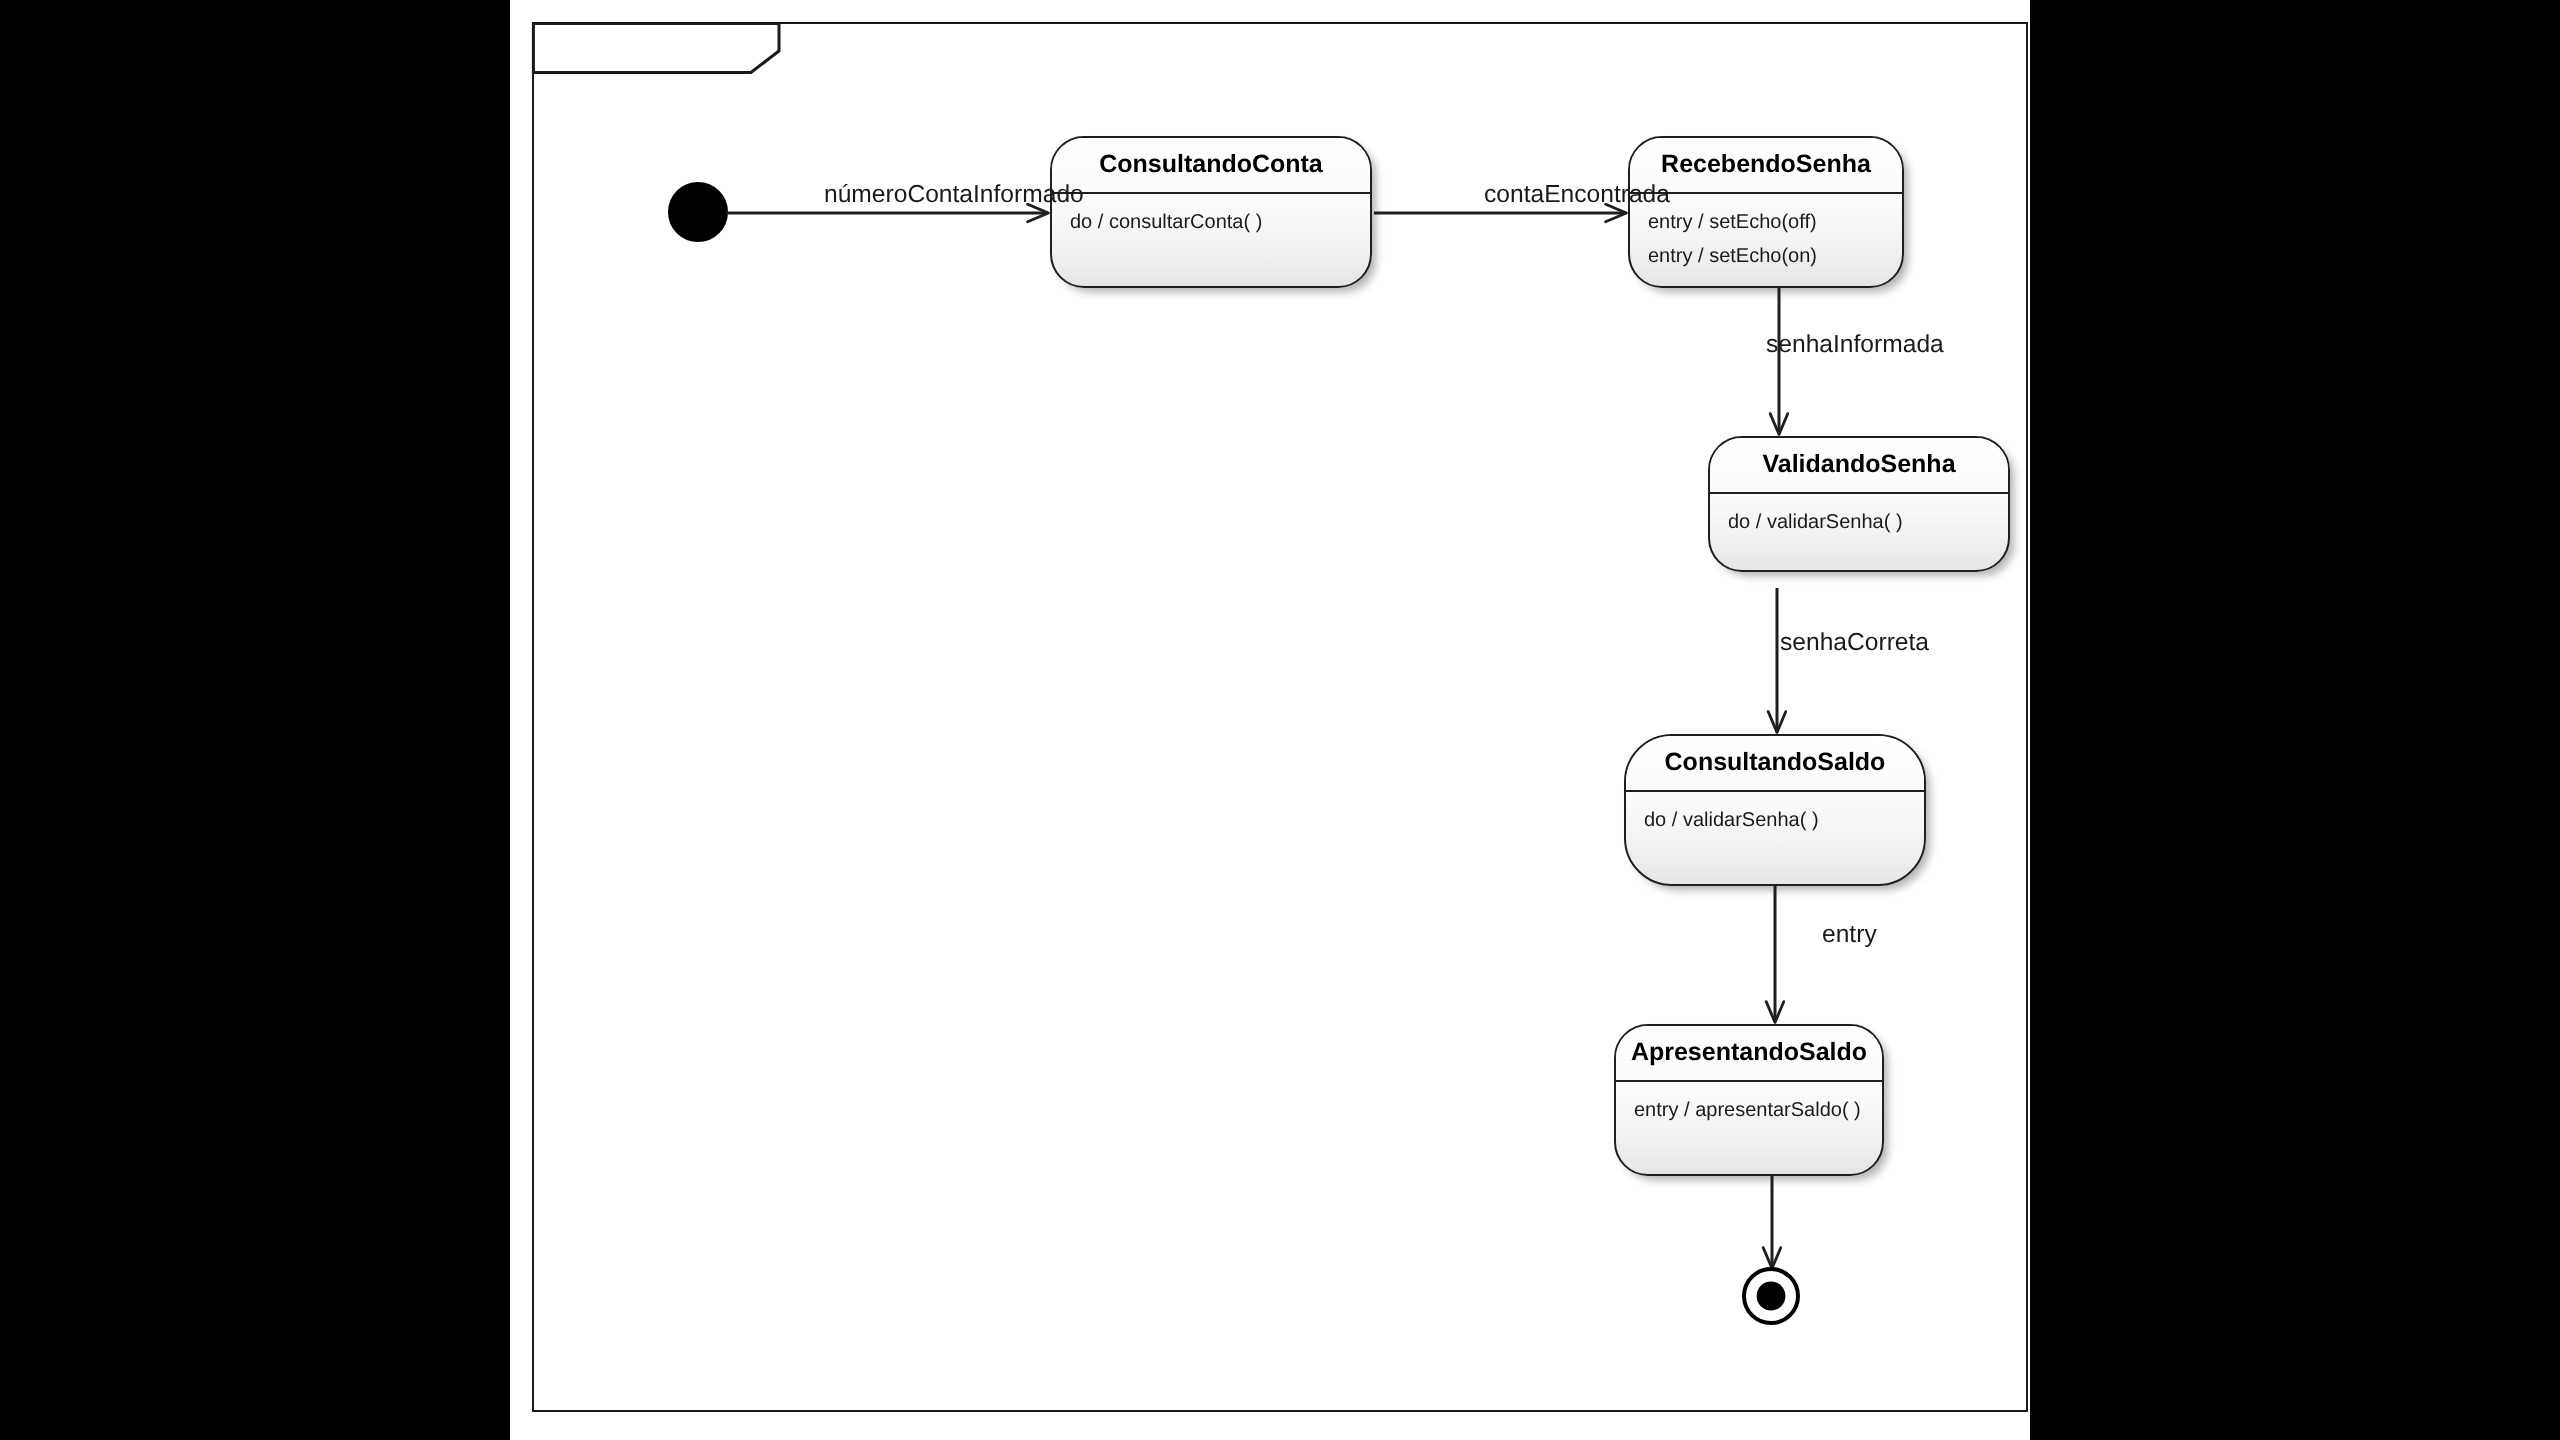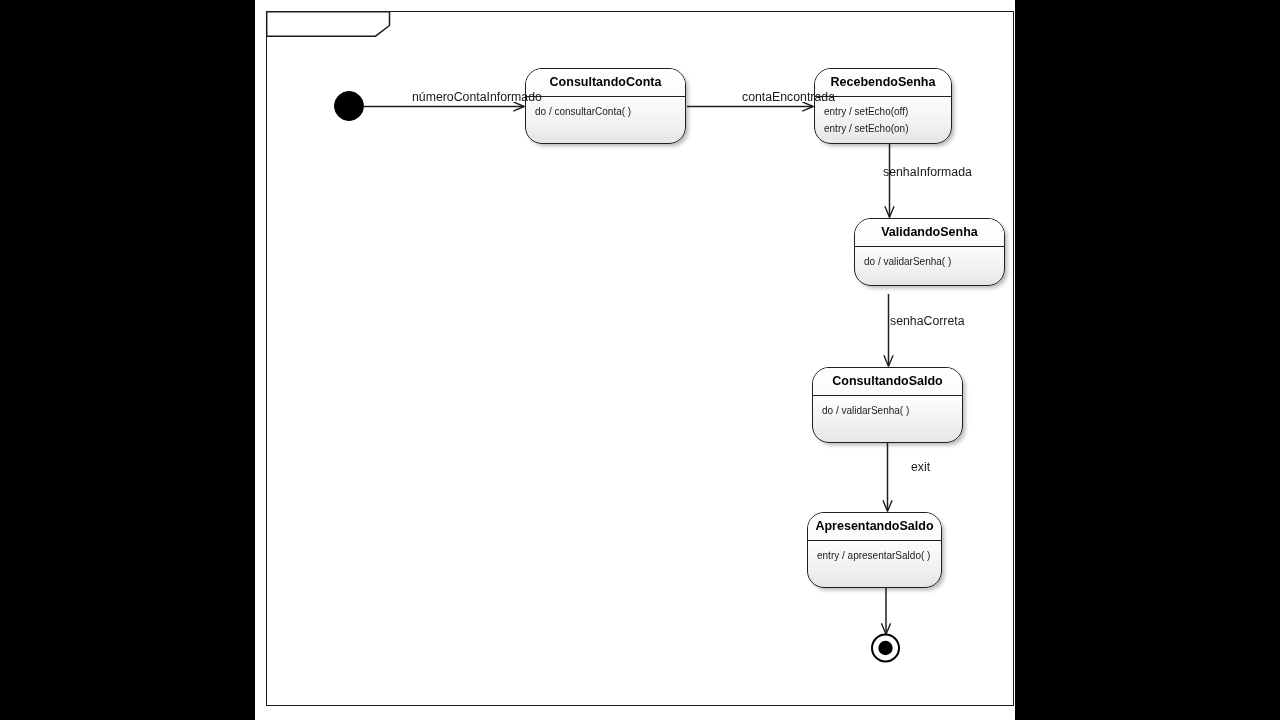--- a/index.html
+++ b/index.html
@@ -152,39 +152,39 @@
     </div>
   </div>
 
   <div class="state" style="left:854px; top:218px; width:151px; height:68px;">
     <div class="state-name">ValidandoSenha</div>
     <div class="state-body">
       <div class="state-line">do / validarSenha( )</div>
     </div>
   </div>
 
-  <div class="state" style="left:812px; top:367px; width:151px; height:76px;">
+  <div class="state" style="left:812px; top:367px; width:151px; height:76px;border-radius:24px;">
     <div class="state-name">ConsultandoSaldo</div>
     <div class="state-body">
       <div class="state-line">do / validarSenha( )</div>
     </div>
   </div>
 
   <div class="state" style="left:807px; top:512px; width:135px; height:76px;">
     <div class="state-name">ApresentandoSaldo</div>
     <div class="state-body">
       <div class="state-line">entry / apresentarSaldo( )</div>
     </div>
   </div>
 
   <div class="tlabel" style="left:372px; top:90px;">númeroContaInformado</div>
   <div class="tlabel" style="left:702px; top:90px;">contaEncontrada</div>
   <div class="tlabel" style="left:843px; top:165px;">senhaInformada</div>
   <div class="tlabel" style="left:850px; top:314px;">senhaCorreta</div>
-  <div class="tlabel" style="left:871px; top:460px;">exit</div>
+  <div class="tlabel" style="left:871px; top:460px;">entry</div>
 
   <svg id="vectors" viewBox="0 0 1280 720" xmlns="http://www.w3.org/2000/svg">
     <defs>
       <marker id="oarrow" markerWidth="14" markerHeight="14" refX="11.2" refY="5" orient="auto" markerUnits="userSpaceOnUse">
         <path d="M1,0.6 L11.4,5 L1,9.4" fill="none" stroke="#1f1f1f" stroke-width="1.4" stroke-linecap="round" stroke-linejoin="round"></path>
       </marker>
       <marker id="oarrowv" markerWidth="14" markerHeight="14" refX="11.2" refY="5" orient="auto" markerUnits="userSpaceOnUse">
         <path d="M1,0.6 L11.4,5 L1,9.4" fill="none" stroke="#1f1f1f" stroke-width="1.4" stroke-linecap="round" stroke-linejoin="round"></path>
       </marker>
     </defs>

